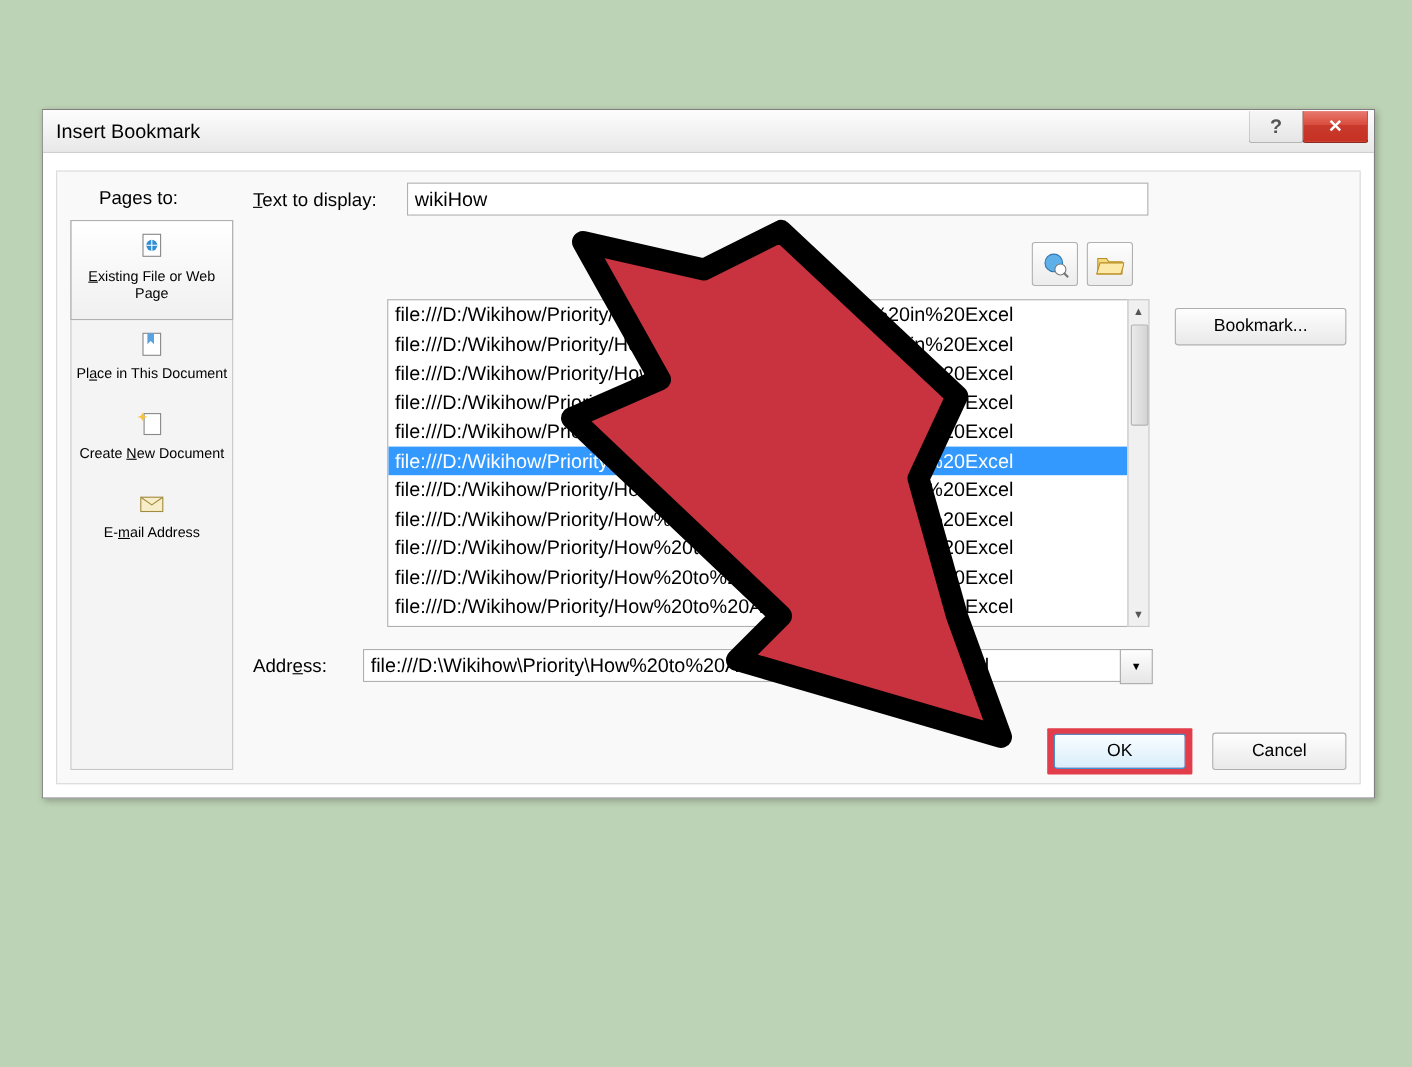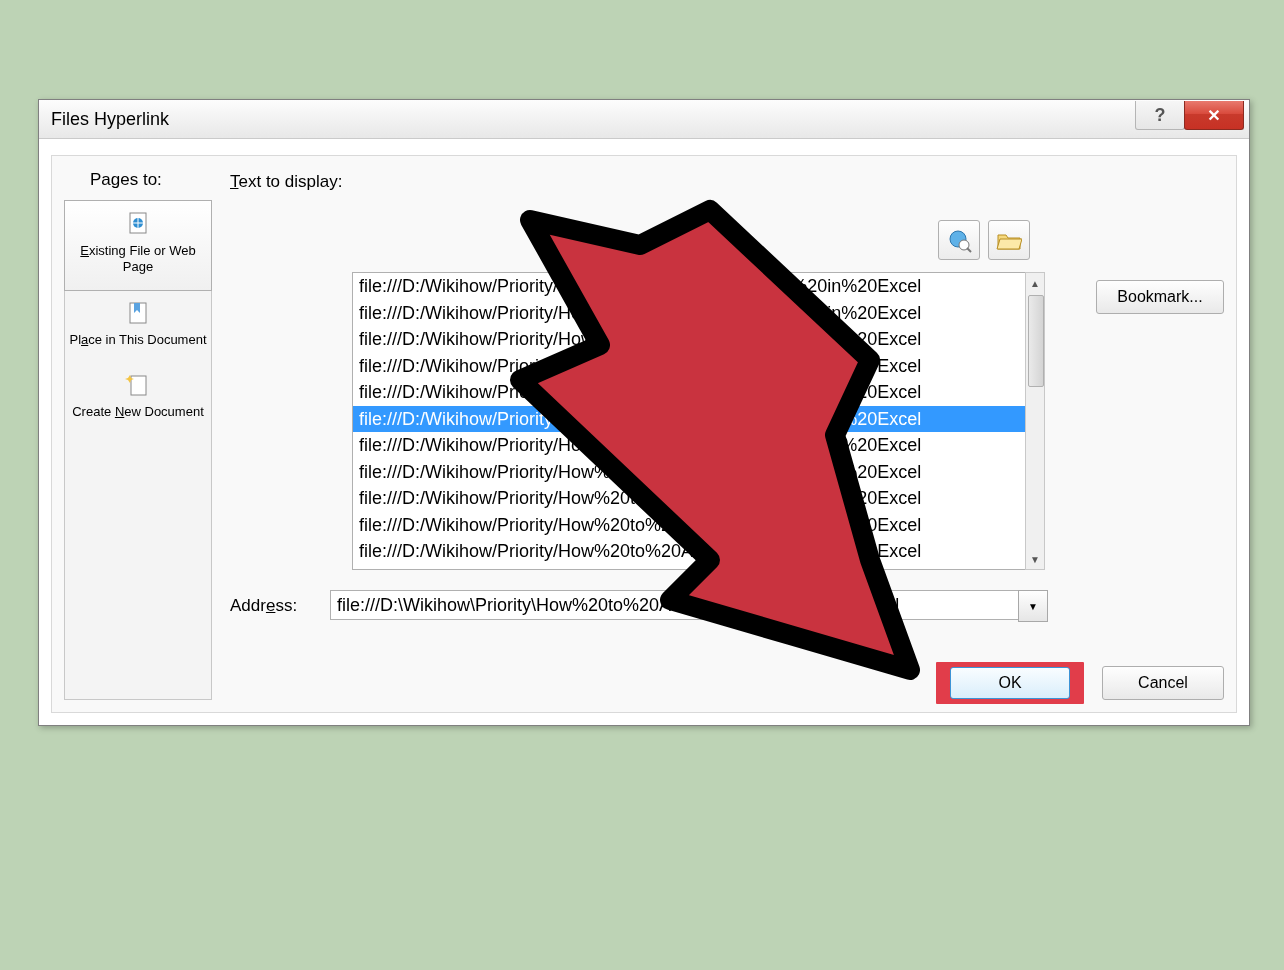--- a/index.html
+++ b/index.html
@@ -142,21 +142,21 @@
 .btn-screentip {
   position: absolute;
   right: 12px;
   top: 10px;
   width: 160px;
 }
 .btn-bookmark {
   position: absolute;
   right: 12px;
   top: 124px;
-  width: 128px;
+  width: 156px;
 }
 .toolbar-icons {
   position: absolute;
   left: 886px;
   top: 64px;
   display: flex;
   gap: 8px;
 }
 .tool-btn {
   width: 40px;
@@ -269,21 +269,21 @@
   border: 1px solid #A8A8A8;
   display: flex;
   align-items: center;
   justify-content: center;
   font-size: 10px;
 }
 .ok-highlight {
   position: absolute;
   right: 152px;
   bottom: 8px;
-  width: 148px;
+  width: 132px;
   height: 42px;
   background: #E13D4A;
   border-radius: 1px;
   display: flex;
   align-items: center;
   justify-content: center;
 }
 .btn-ok {
   width: 120px;
   height: 32px;
@@ -302,21 +302,21 @@
   top: 180px;
   pointer-events: none;
 }
 .ul { text-decoration: underline; }
 </style>
 </head>
 <body>
 
 <div class="dialog">
   <div class="titlebar">
-    <span class="titlebar-title">Files Hyperlink</span>
+    <span class="titlebar-title">Insert Bookmark</span>
     <div class="titlebar-help">?</div>
     <div class="titlebar-close">
       <span>✕</span>
     </div>
   </div>
 
   <div class="dialog-body">
 
     <div class="linkto-label">Pages to:</div>
 
@@ -336,23 +336,31 @@
         </svg>
         <span>Pl<span class="ul">a</span>ce in This Document</span>
       </div>
       <div class="linkto-item">
         <svg class="linkto-icon" width="28" height="28" viewBox="0 0 28 28">
           <rect x="7" y="4" width="15" height="19" fill="#fff" stroke="#888"></rect>
           <path d="M4 6 l2 -3 l1 3 l3 1 l-3 1 l-1 3 l-2 -3 l-3 -1 z" fill="#F4C442"></path>
         </svg>
         <span>Create <span class="ul">N</span>ew Document</span>
       </div>
+      <div class="linkto-item">
+        <svg class="linkto-icon" width="28" height="28" viewBox="0 0 28 28">
+          <rect x="4" y="8" width="20" height="13" fill="#F7EEC9" stroke="#A38A3D"></rect>
+          <path d="M4 8 l10 7 l10 -7" fill="none" stroke="#A38A3D"></path>
+        </svg>
+        <span>E-<span class="ul">m</span>ail Address</span>
+      </div>
     </div>
 
     <div class="text-to-display-label"><span class="ul">T</span>ext to display:</div>
+    <input class="text-to-display-input" value="wikiHow" style="">
 
     <div class="btn btn-bookmark">Bookmark...</div>
 
     <div class="toolbar-icons">
       <div class="tool-btn">
         <svg width="26" height="26" viewBox="0 0 26 26">
           <circle cx="12" cy="12" r="8" fill="#5EB1E8" stroke="#2D76AD"></circle>
           <circle cx="18" cy="18" r="5" fill="#fff" stroke="#777"></circle>
           <line x1="21" y1="21" x2="25" y2="25" stroke="#777" stroke-width="2"></line>
         </svg>

